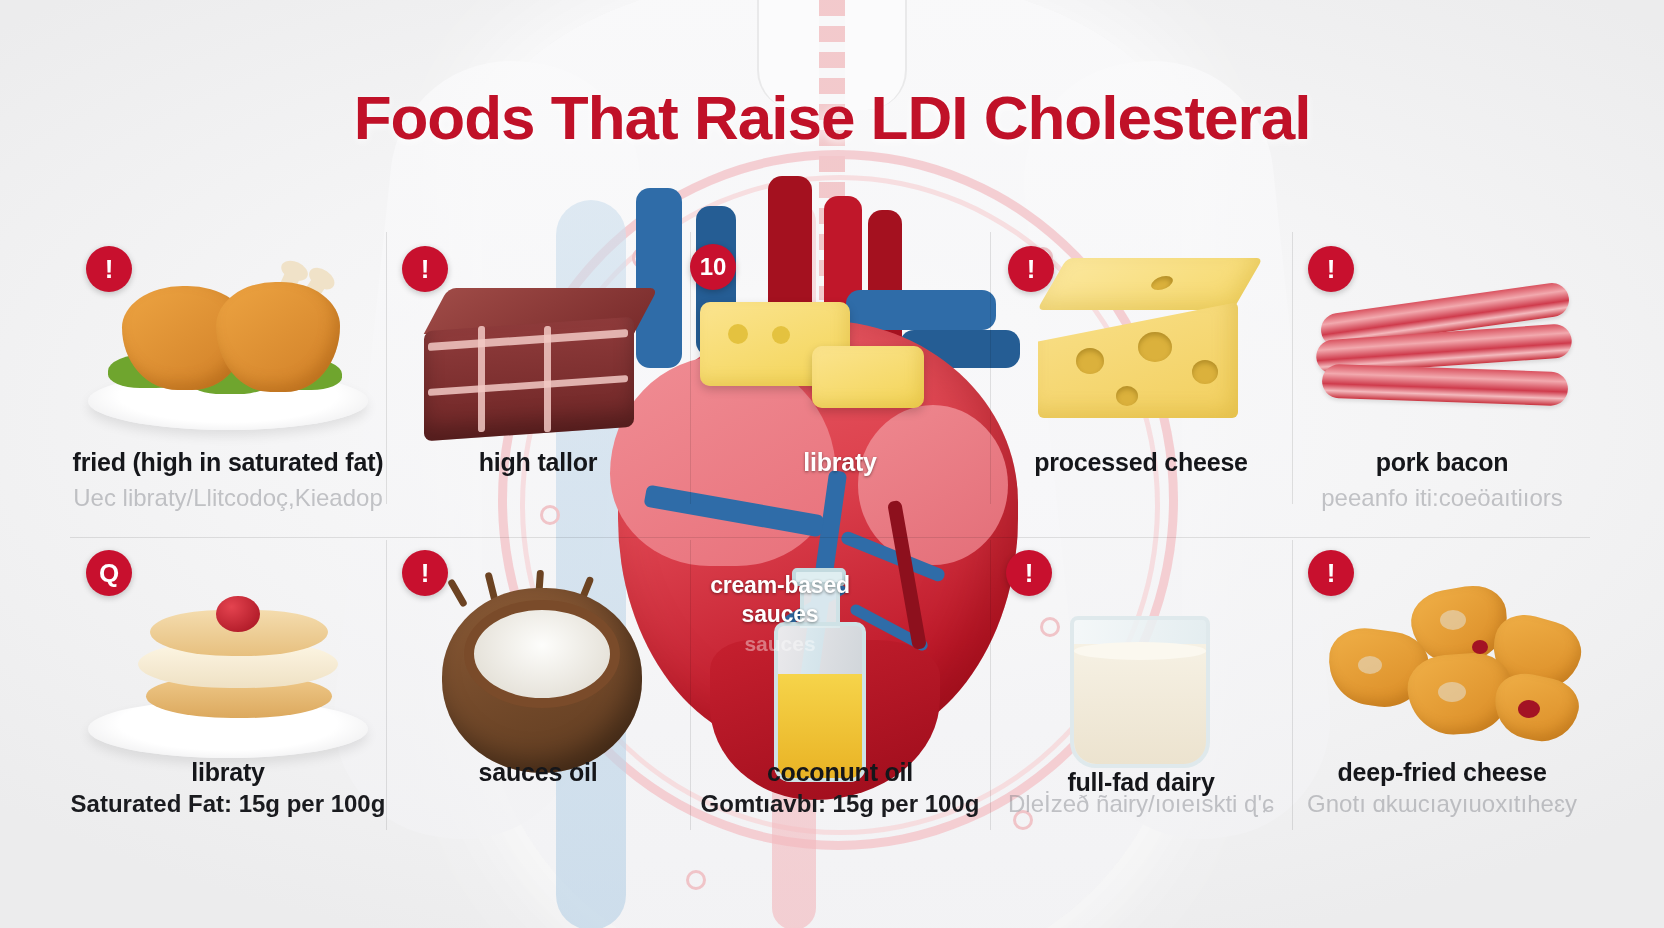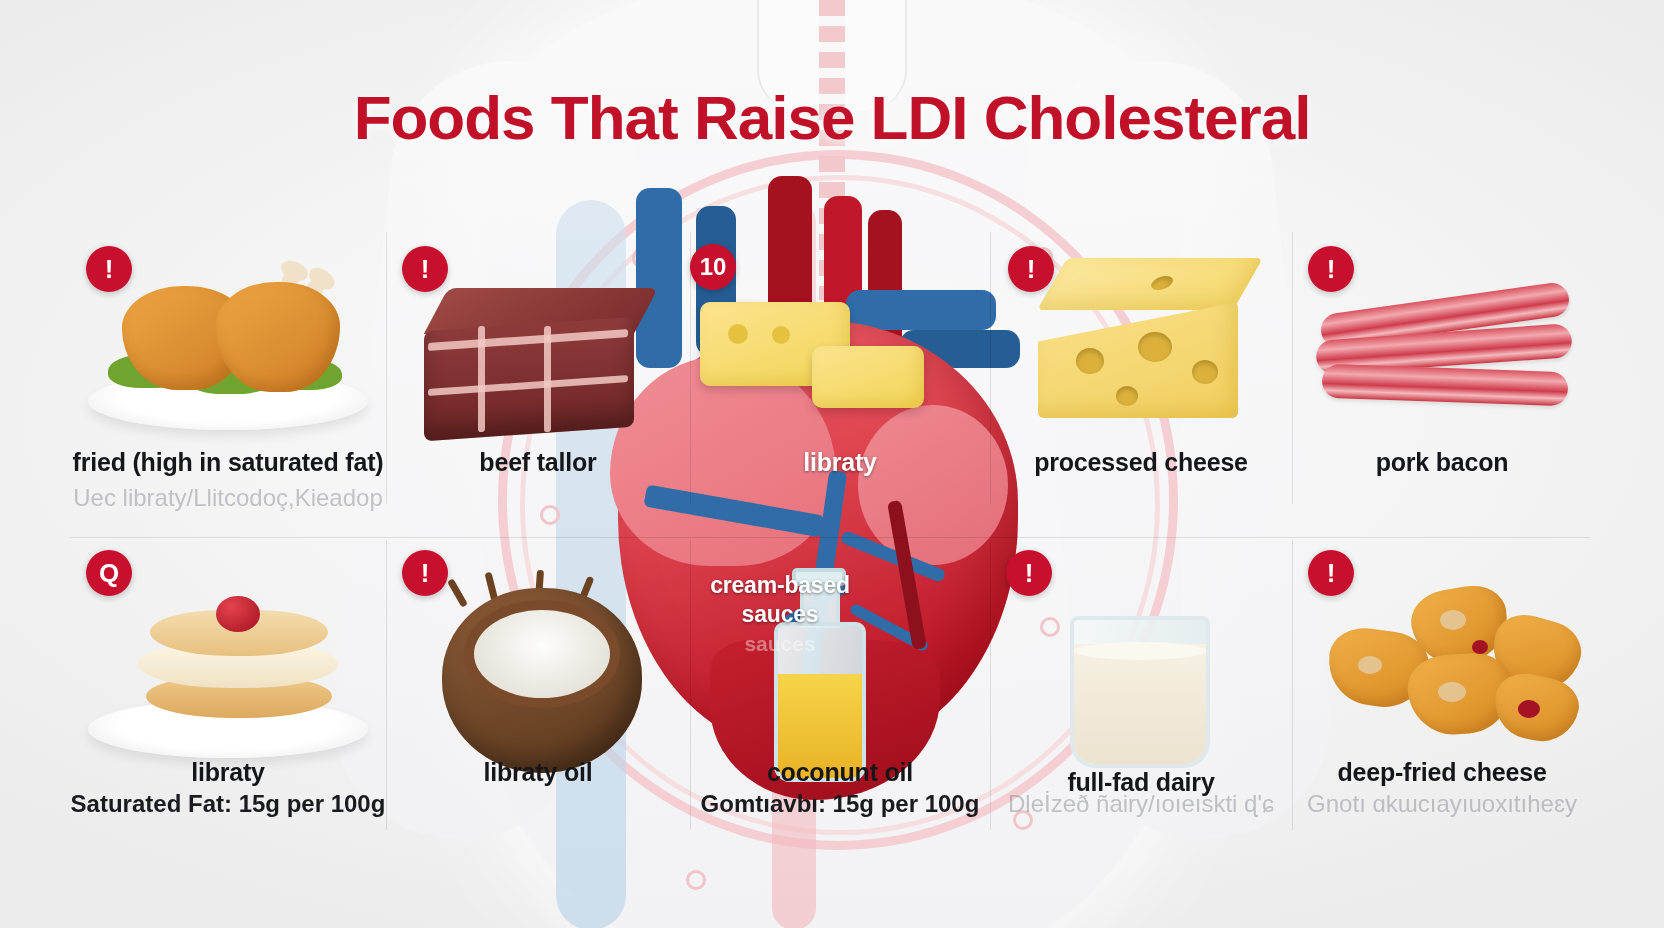--- a/index.html
+++ b/index.html
@@ -345,21 +345,21 @@
   <div class="cell" style="left:386px;top:232px;width:304px;height:300px;">
     <div class="badge" style="left:16px;top:14px;">!</div>
     <div class="art" style="left:30px;top:50px;width:240px;height:150px;">
       <div class="beef-top" style="left:20px;top:6px;"></div>
       <div class="beef" style="left:8px;top:42px;"></div>
       <div class="fatline" style="left:12px;top:54px;width:200px;height:8px;transform:skewY(-4deg);"></div>
       <div class="fatline" style="left:12px;top:100px;width:200px;height:7px;transform:skewY(-4deg);"></div>
       <div class="fatline" style="left:62px;top:44px;width:7px;height:106px;transform:skewY(-4deg);"></div>
       <div class="fatline" style="left:128px;top:44px;width:7px;height:106px;transform:skewY(-4deg);"></div>
     </div>
-    <div class="label" style="top:216px;">beef tallor</div>
+    <div class="label" style="top:216px;">high tallor</div>
   </div>
 
   <div class="cell" style="left:690px;top:232px;width:300px;height:300px;">
     <div class="badge num" style="left:0px;top:12px;">10</div>
     <div class="art" style="left:10px;top:70px;width:220px;height:120px;">
       <div class="butter" style="left:0;top:0;width:150px;height:84px;"></div>
       <div class="butter-hole" style="left:28px;top:22px;width:20px;height:20px;"></div>
       <div class="butter-hole" style="left:72px;top:24px;width:18px;height:18px;"></div>
       <div class="butter" style="left:112px;top:44px;width:112px;height:62px;"></div>
     </div>
@@ -381,20 +381,21 @@
   </div>
 
   <div class="cell" style="left:1292px;top:232px;width:300px;height:300px;">
     <div class="badge" style="left:16px;top:14px;">!</div>
     <div class="art" style="left:20px;top:50px;width:270px;height:140px;">
       <div class="bacon-strip" style="left:8px;top:16px;width:250px;transform:rotate(-8deg);"></div>
       <div class="bacon-strip" style="left:4px;top:50px;width:256px;transform:rotate(-4deg);"></div>
       <div class="bacon-strip" style="left:10px;top:86px;width:246px;transform:rotate(2deg);"></div>
     </div>
     <div class="label" style="top:216px;">pork bacon</div>
+    <div class="sublabel ghost" style="top:252px;">peeanfo iti:coeöaıtiıors</div>
   </div>
 
   <div class="cell" style="left:70px;top:540px;width:316px;height:300px;">
     <div class="badge" style="left:16px;top:10px;">Q</div>
     <div class="art" style="left:0;top:36px;width:316px;height:180px;">
       <div class="plate" style="top:124px;"></div>
       <div class="pastry-base" style="left:76px;top:100px;width:186px;height:42px;background:linear-gradient(180deg,#efc98a,#dca95e);"></div>
       <div class="pastry-base" style="left:68px;top:66px;width:200px;height:46px;background:linear-gradient(180deg,#fdf6e4,#efe1c4);"></div>
       <div class="pastry-base" style="left:80px;top:34px;width:178px;height:46px;background:linear-gradient(180deg,#f4dcae,#e7c07f);"></div>
       <div class="cherry" style="left:146px;top:20px;"></div>
@@ -407,21 +408,21 @@
     <div class="badge" style="left:16px;top:10px;">!</div>
     <div class="art" style="left:50px;top:44px;width:210px;height:190px;">
       <div class="husk" style="left:18px;top:-6px;transform:rotate(-30deg);"></div>
       <div class="husk" style="left:52px;top:-12px;transform:rotate(-14deg);"></div>
       <div class="husk" style="left:100px;top:-14px;transform:rotate(4deg);"></div>
       <div class="husk" style="left:146px;top:-8px;transform:rotate(22deg);"></div>
       <div class="coco-shell" style="left:6px;top:4px;">
         <div class="coco-flesh"></div>
       </div>
     </div>
-    <div class="label" style="top:218px;">libraty oil</div>
+    <div class="label" style="top:218px;">sauces oil</div>
   </div>
 
   <div class="cell" style="left:690px;top:540px;width:300px;height:300px;">
     <div class="art" style="left:80px;top:28px;width:140px;height:200px;">
       <div class="bottle-cap" style="left:22px;top:0;"></div>
       <div class="bottle-neck" style="left:30px;top:16px;"></div>
       <div class="bottle-body" style="left:4px;top:54px;">
         <div class="oil-fill"></div>
       </div>
     </div>

